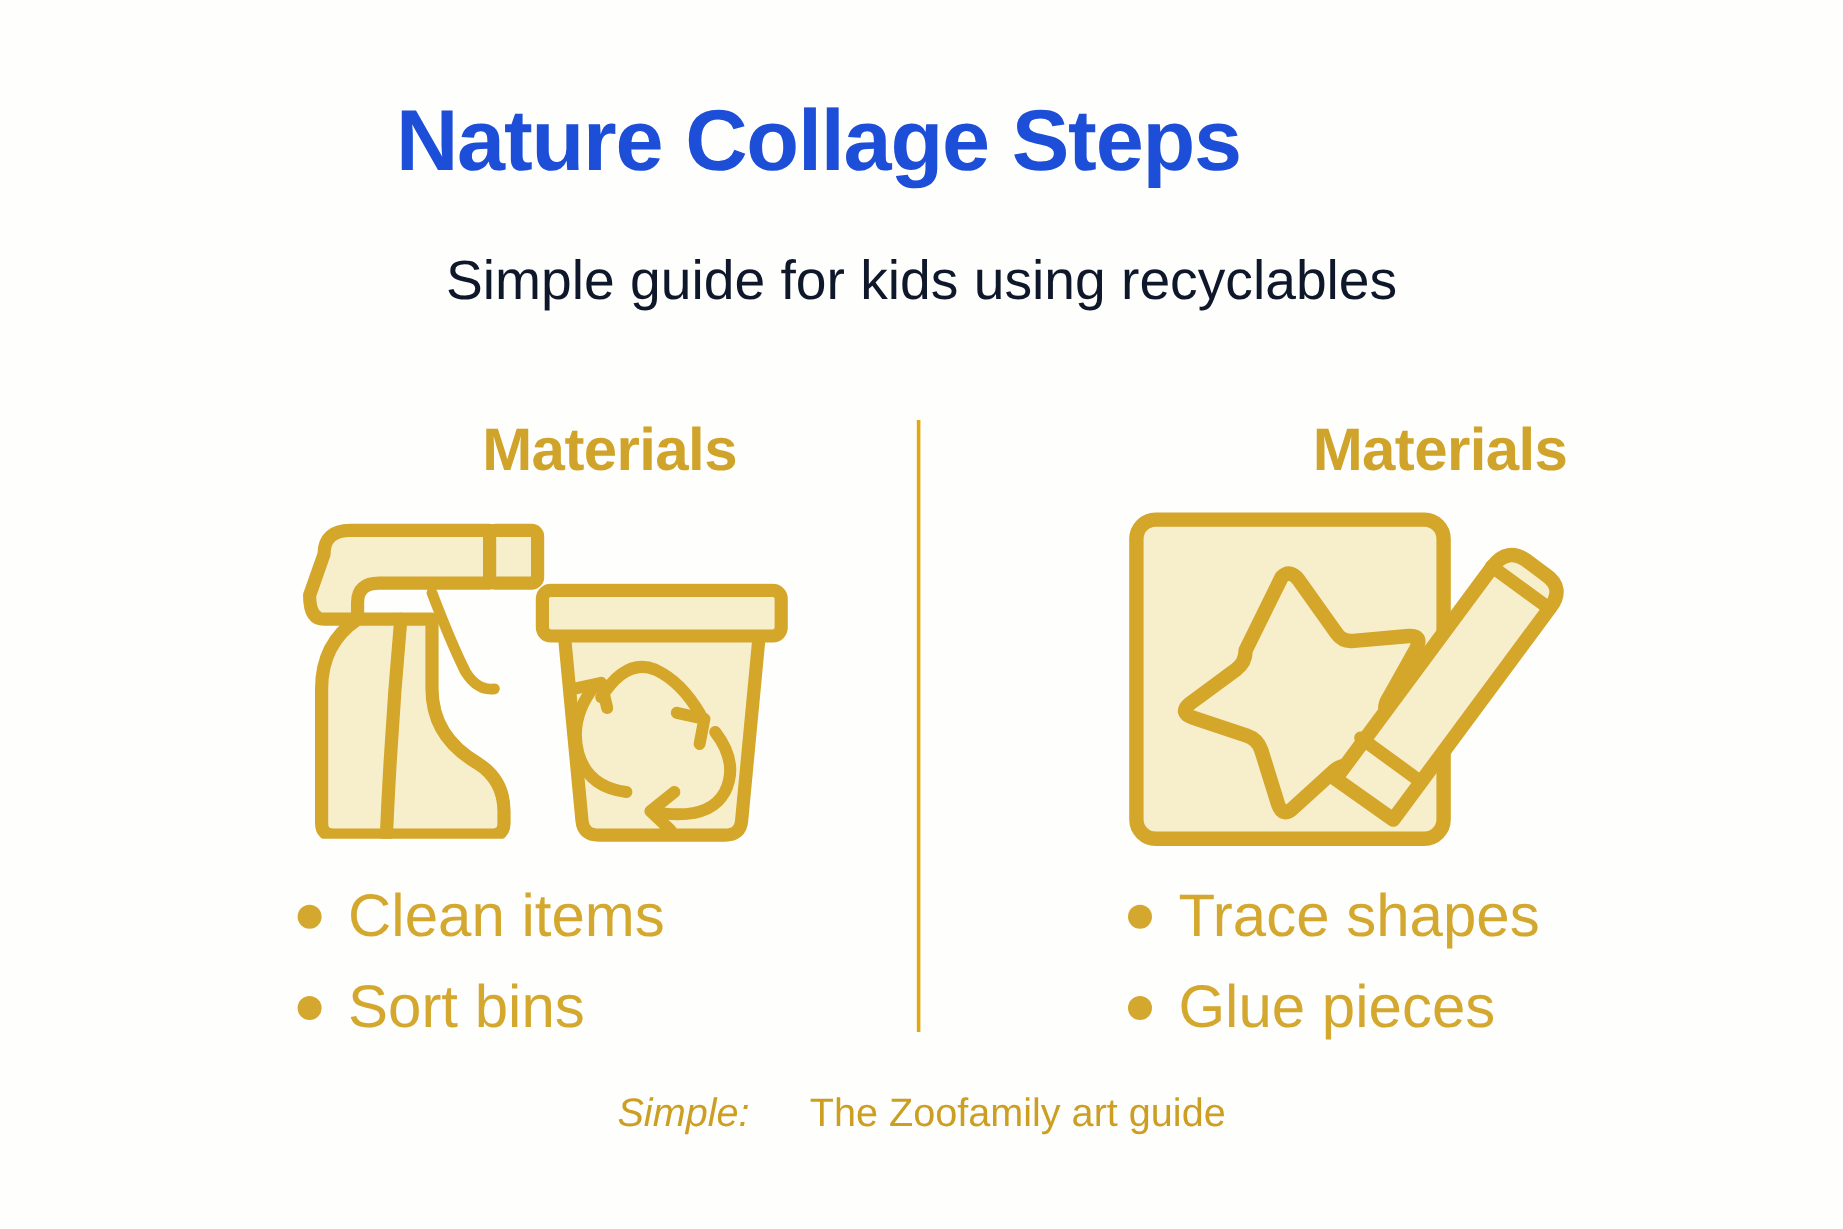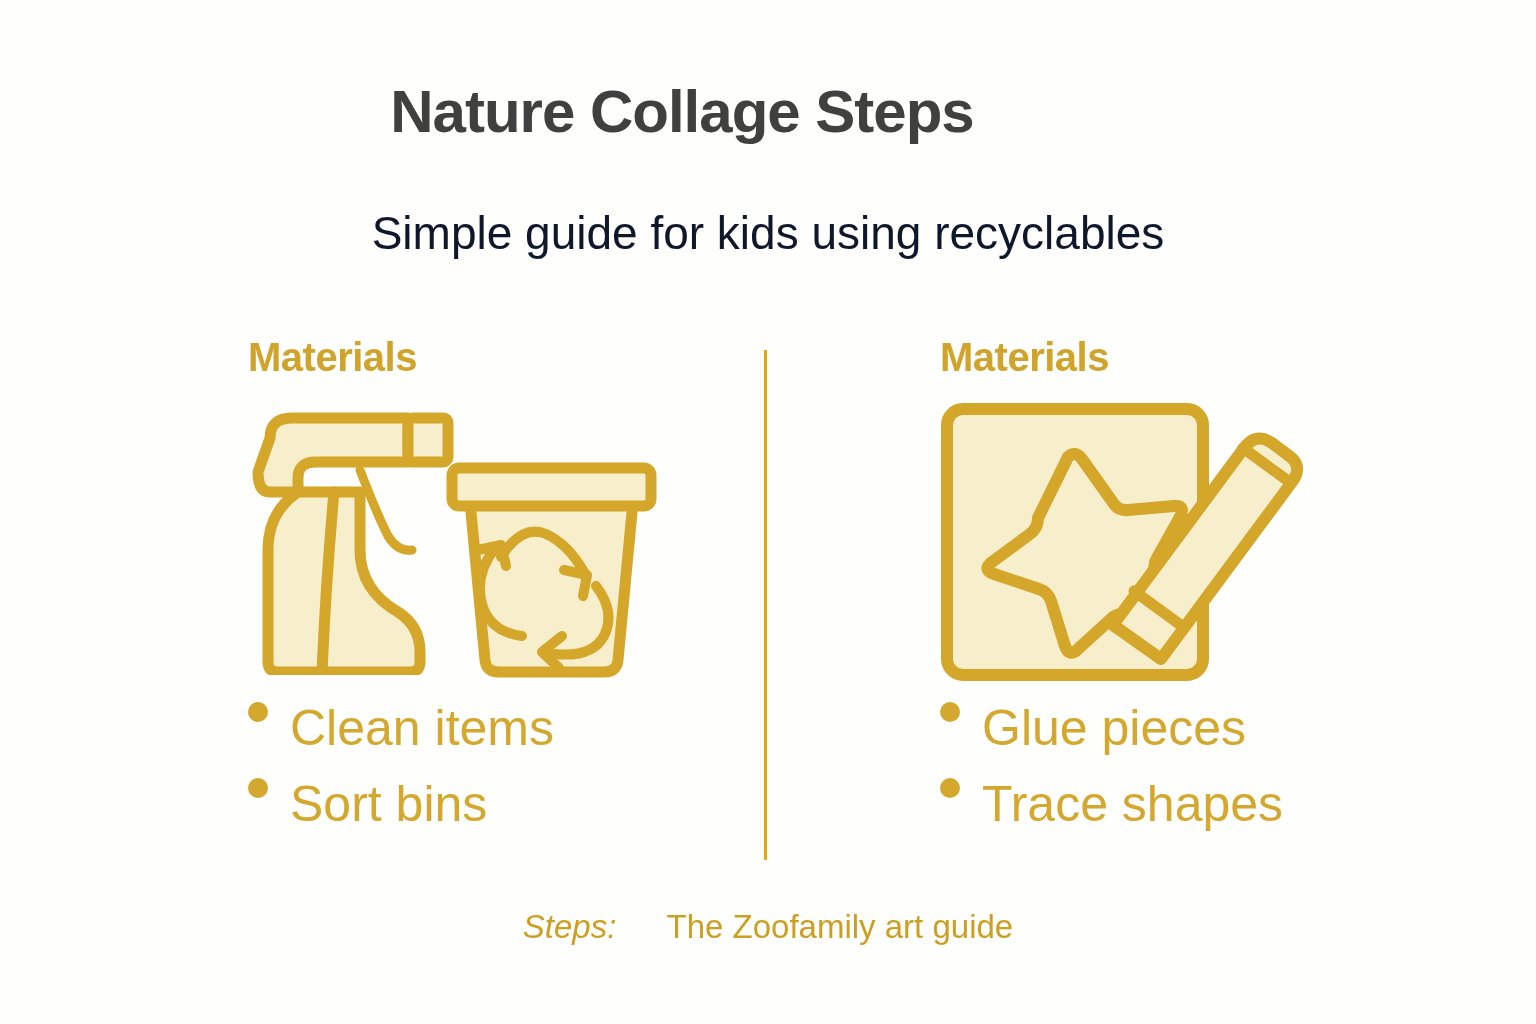--- a/index.html
+++ b/index.html
@@ -19,24 +19,24 @@
     inset: 0;
   }
 
   
   .title {
     position: absolute;
     top: 82px;
     left: 0;
     width: 1364px;
     text-align: center;
-    font-size: 60px;
+    font-size: 72px;
     font-weight: 700;
     letter-spacing: -1px;
-    color: #404040;
+    color: #1d4ed8;
     line-height: 1.0;
     white-space: nowrap;
   }
   .subtitle {
     position: absolute;
     top: 208px;
     left: 0;
     width: 1536px;
     text-align: center;
     font-size: 46px;
@@ -49,43 +49,44 @@
   
   .col {
     position: absolute;
     top: 336px;
     width: 520px;
   }
   .col-left  { left: 248px; }
   .col-right { left: 940px; }
 
   .col-head {
-    font-size: 40px;
+    font-size: 50px;
     font-weight: 700;
     color: #D0A42A;
     letter-spacing: -0.5px;
     line-height: 1.05;
-    margin: 0;
-    white-space: nowrap;
+    margin: 13px;
+    white-space: nowrap;
+    text-align: center;
   }
 
   .icon-area {
     position: relative;
     height: 280px;
     margin-top: 22px;
   }
   .icon-area.left-icons  { padding-left: 0px; }
   .icon-area.right-icons { padding-left: 0px; }
 
   .bullets {
     margin-top: 22px;
   }
   .bullet-row {
     display: flex;
-    align-items: flex-start;
+    align-items: center;
     height: 76px;
   }
   .bullet-dot {
     width: 20px;
     height: 20px;
     border-radius: 50%;
     background: #D4A82E;
     flex: 0 0 auto;
     margin-right: 22px;
   }
@@ -257,26 +258,26 @@
 
         <path d="M 305 48 L 353 83" fill="none" stroke="#D4A62A" stroke-width="11" stroke-linecap="round"></path>
 
         <path d="M 196 191 L 244 226" fill="none" stroke="#D4A62A" stroke-width="11" stroke-linecap="round"></path>
       </svg>
     </div>
 
     <div class="bullets">
       <div class="bullet-row">
         <span class="bullet-dot"></span>
+        <span class="bullet-text">Trace shapes</span>
+      </div>
+      <div class="bullet-row">
+        <span class="bullet-dot"></span>
         <span class="bullet-text">Glue pieces</span>
       </div>
-      <div class="bullet-row">
-        <span class="bullet-dot"></span>
-        <span class="bullet-text">Trace shapes</span>
-      </div>
     </div>
   </div>
 
   <div class="source">
-    <span class="lbl">Steps:</span><span>&nbsp;</span><span class="val">The Zoofamily art guide</span>
+    <span class="lbl">Simple:</span><span>&nbsp;</span><span class="val">The Zoofamily art guide</span>
   </div>
 
 </div>
 
 </body></html>

